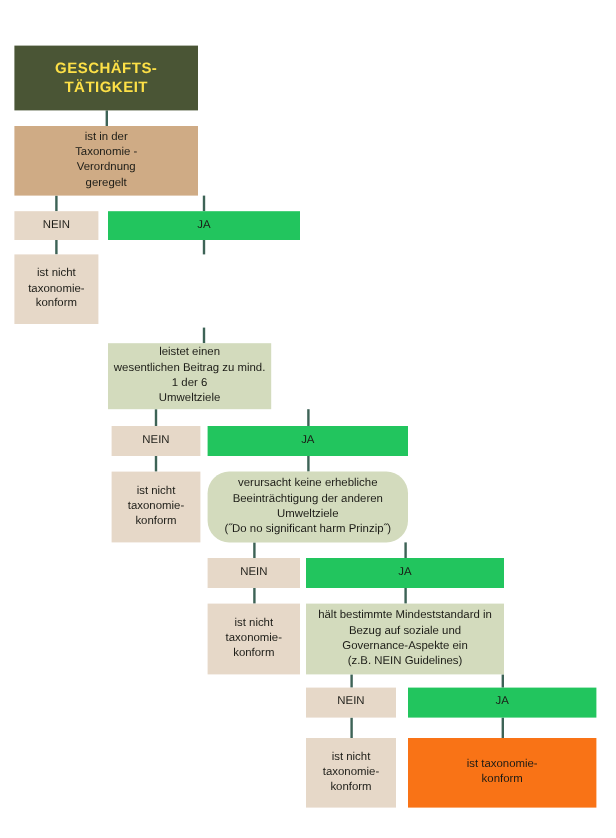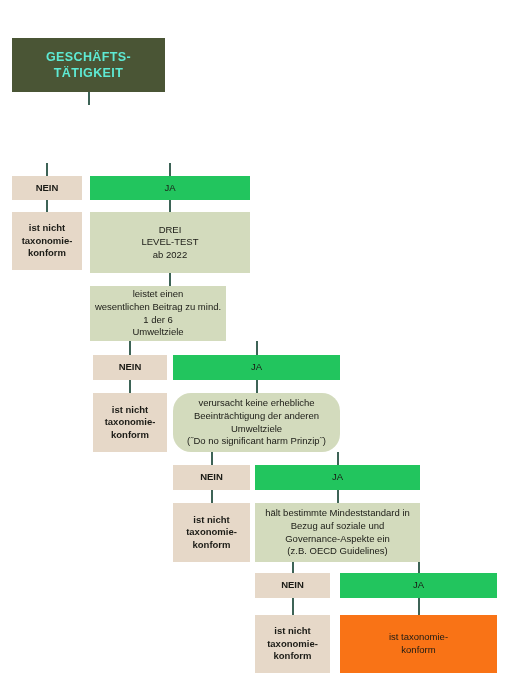--- a/index.html
+++ b/index.html
@@ -26,34 +26,33 @@
     align-items: center;
     justify-content: center;
     text-align: center;
     line-height: 1.32;
     color: #1b1b16;
     padding: 2px 4px;
     white-space: pre-line;
   }
   .node.header {
     background: #4a5535;
-    color: #5eead4;
+    color: #fde047;
     font-weight: bold;
     font-size: 12.5px;
     letter-spacing: 0.4px;
     line-height: 1.28;
   }
   .node.tan-strong {
     background: #cfab85;
     font-size: 9.5px;
   }
   .node.tan-light {
     background: #e6d8c8;
     font-size: 9.5px;
-    font-weight: bold;
   }
   .node.green-mid {
     background: #22c55e;
     font-size: 9.5px;
   }
   .node.green-light {
     background: #d3dbbd;
     font-size: 9.5px;
   }
   .node.green-pale {
@@ -95,32 +94,33 @@
 
   <div class="connector" style="left:292px; top:562px; height:11px;"></div>
   <div class="connector" style="left:418px; top:562px; height:11px;"></div>
 
   <div class="connector" style="left:292px; top:598px; height:17px;"></div>
   <div class="connector" style="left:418px; top:598px; height:17px;"></div>
 
   <div class="node header" style="left:12px; top:38px; width:153px; height:54px;">GESCHÄFTS-
 TÄTIGKEIT</div>
 
+  <div class="node tan-strong" style="left:12px; top:105px; width:153px; height:58px;">ist in der
+Taxonomie -
+Verordnung
+geregelt</div>
 
   <div class="node tan-light" style="left:12px; top:176px; width:70px; height:24px;">NEIN</div>
 
   <div class="node green-mid" style="left:90px; top:176px; width:160px; height:24px;">JA</div>
 
   <div class="node tan-light" style="left:12px; top:212px; width:70px; height:58px;">ist nicht
 taxonomie-
 konform</div>
 
-  <div class="node green-light" style="left:90px; top:212px; width:160px; height:61px;">DREI
-LEVEL-TEST
-ab 2022</div>
 
   <div class="node green-light" style="left:90px; top:286px; width:136px; height:55px;">leistet einen
 wesentlichen Beitrag zu mind.
 1 der 6
 Umweltziele</div>
 
   <div class="node tan-light" style="left:93px; top:355px; width:74px; height:25px;">NEIN</div>
 
   <div class="node green-mid" style="left:173px; top:355px; width:167px; height:25px;">JA</div>
 
@@ -137,21 +137,21 @@
 
   <div class="node green-mid" style="left:255px; top:465px; width:165px; height:25px;">JA</div>
 
   <div class="node tan-light" style="left:173px; top:503px; width:77px; height:59px;">ist nicht
 taxonomie-
 konform</div>
 
   <div class="node green-light" style="left:255px; top:503px; width:165px; height:59px;">hält bestimmte Mindeststandard in
 Bezug auf soziale und
 Governance-Aspekte ein
-(z.B. OECD Guidelines)</div>
+(z.B. NEIN Guidelines)</div>
 
   <div class="node tan-light" style="left:255px; top:573px; width:75px; height:25px;">NEIN</div>
 
   <div class="node green-mid" style="left:340px; top:573px; width:157px; height:25px;">JA</div>
 
   <div class="node tan-light" style="left:255px; top:615px; width:75px; height:58px;">ist nicht
 taxonomie-
 konform</div>
 
   <div class="node green-pale" style="left:340px; top:615px; width:157px; height:58px;">ist taxonomie-

